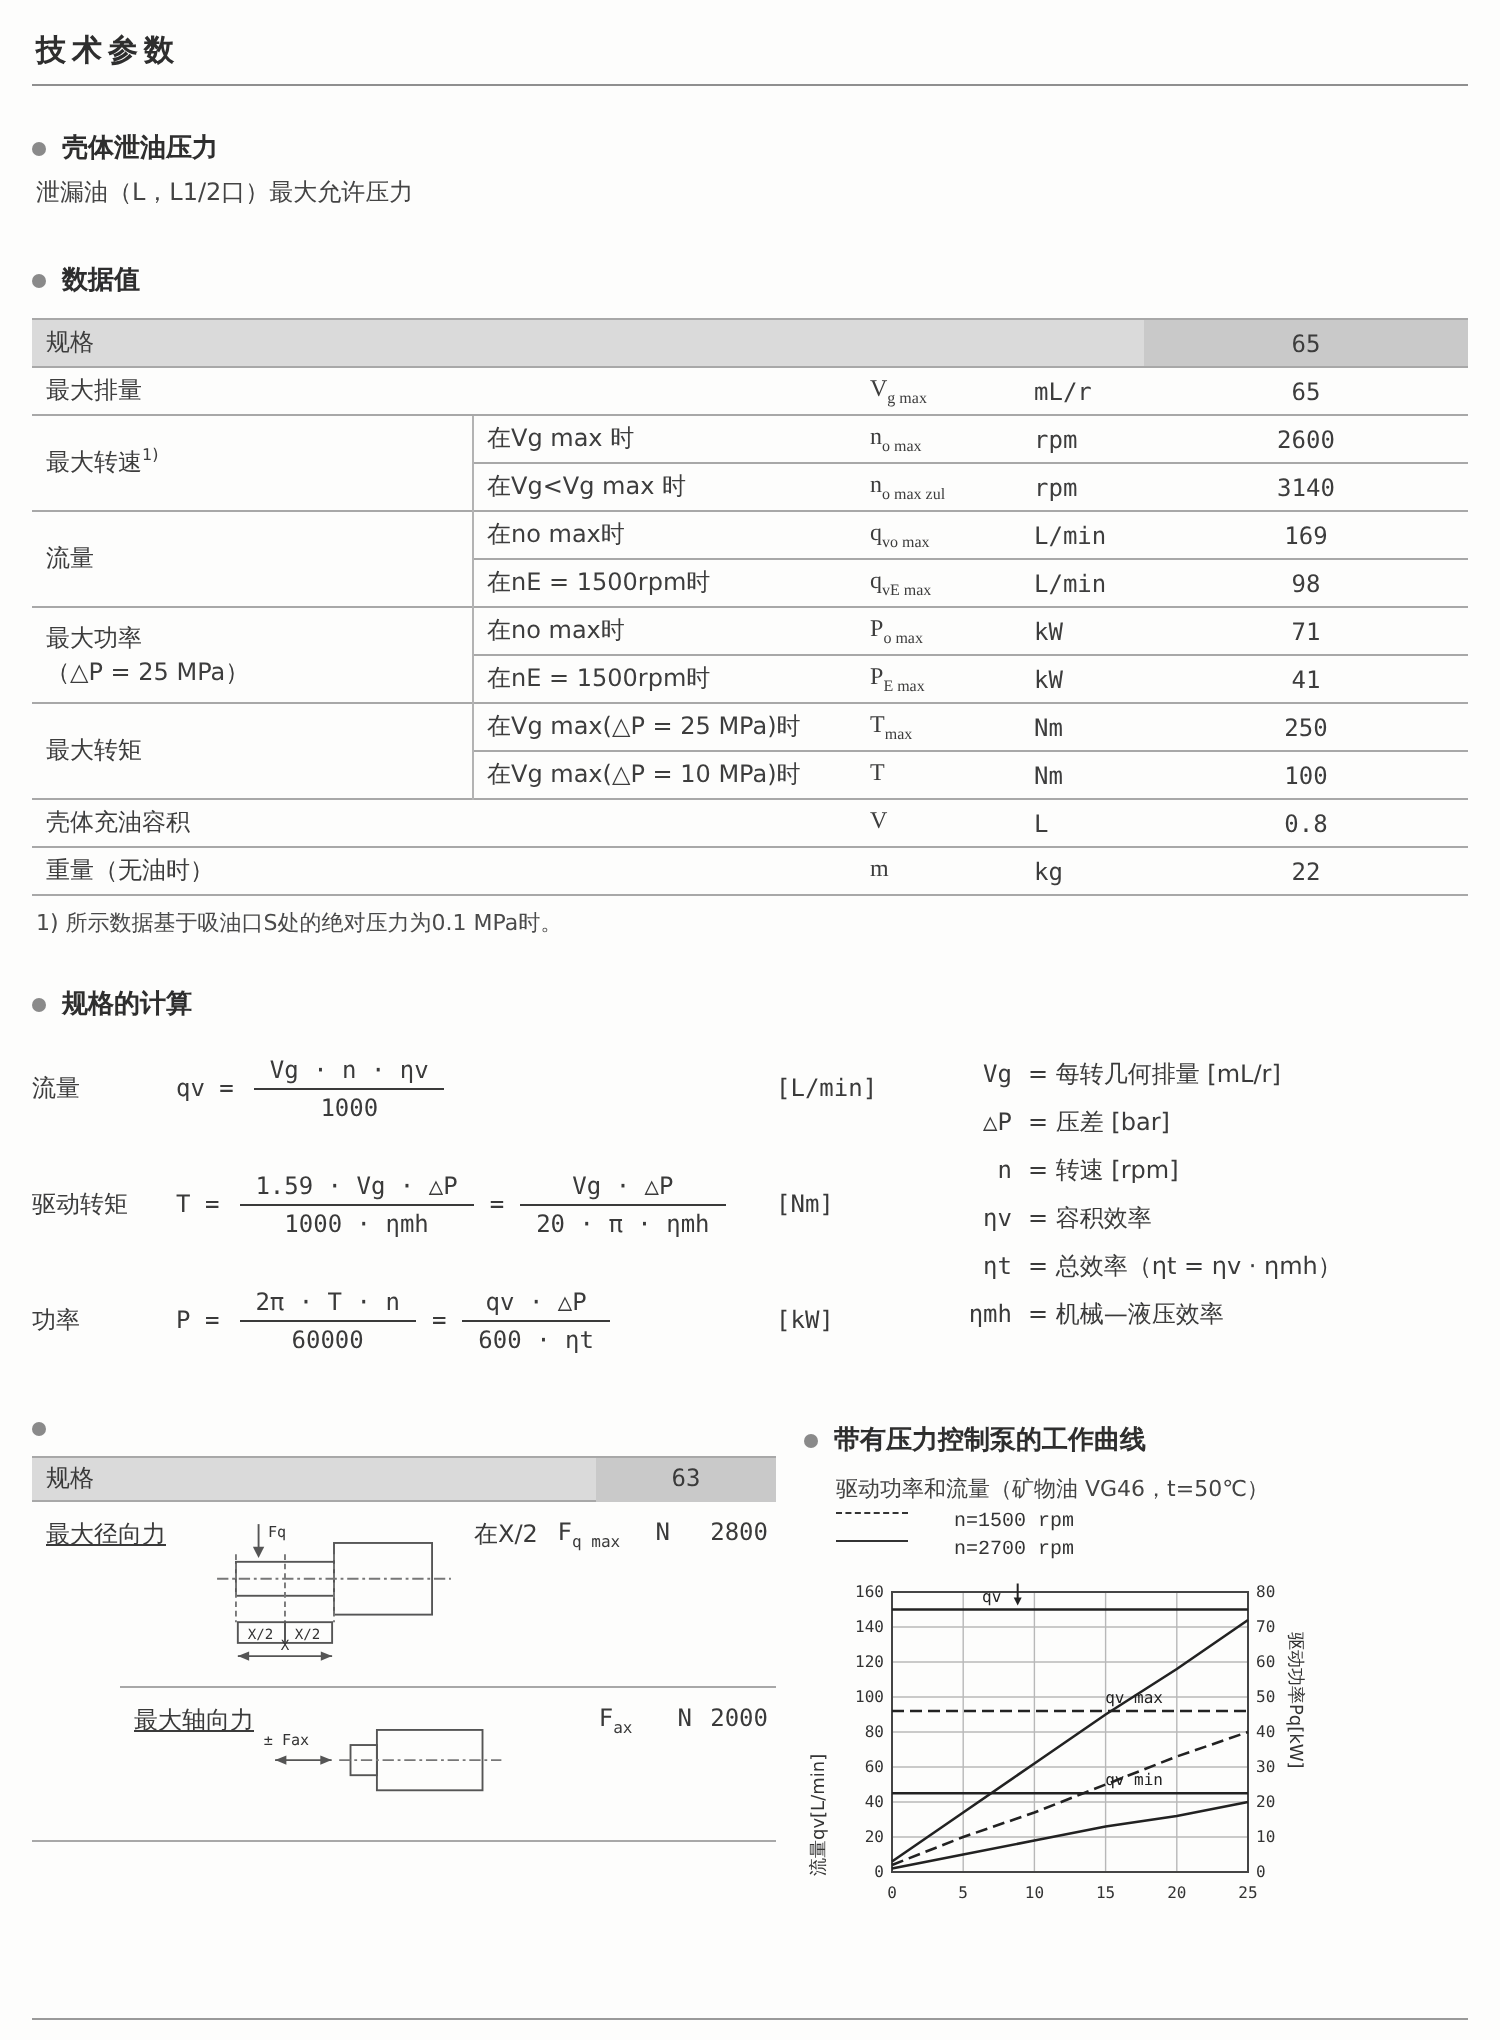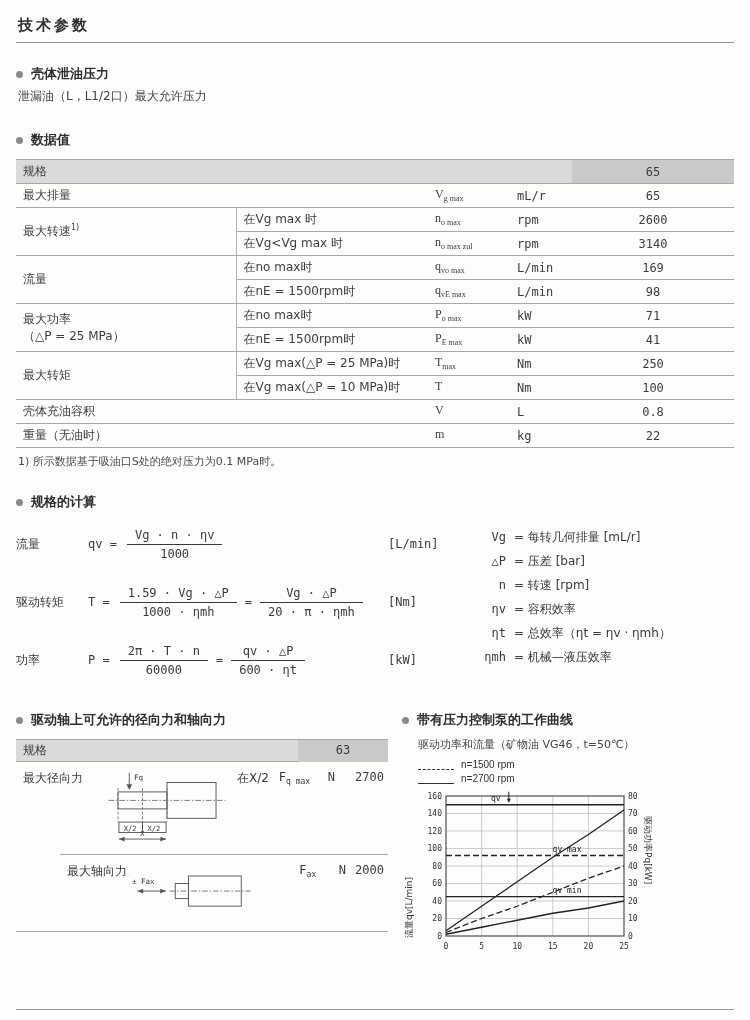--- a/index.html
+++ b/index.html
@@ -59,30 +59,30 @@
   .bottom-left { width:372px; }
   .bottom-right { flex:1; padding-left:14px; }
 
   .forces-table { margin-top:10px; border-bottom:1px solid #a8a8a8; }
   .fhead { display:flex; background:#dadada; border-top:1px solid #a8a8a8; padding:3px 7px; height:22px; align-items:center; }
   .fhead .fhead-label { flex:1; }
   .fhead .fhead-val { width:90px; text-align:center; font-family:"DejaVu Sans Mono", monospace; background:#c9c9c9; margin:-3px -7px -3px 0; padding:3px 0; height:22px; }
   .f-row { display:flex; align-items:flex-start; border-top:1px solid #a8a8a8; padding:5px 4px 4px 7px; }
   .f-row.radial { min-height:86px; }
   .f-row.axial { min-height:76px;margin-left:44px; }
-  .fl-label { width:86px; padding-top:3px; }
+  .fl-label { width:86px; padding-top:3px;text-decoration:underline; }
   .fl-diagram { width:136px; flex:0 0 auto; }
   .fl-cond { width:46px; padding-top:3px; }
   .fl-sym { width:54px; padding-top:3px; font-family:"DejaVu Sans Mono", monospace; }
   .fl-unit { width:20px; padding-top:3px; font-family:"DejaVu Sans Mono", monospace; }
   .fl-val { width:42px; padding-top:3px; text-align:right; font-family:"DejaVu Sans Mono", monospace; }
 
   .curve-sub { font-size:11px; margin:8px 0 4px 16px; color:#444; }
   .legend { margin-left:16px; }
-  .legend-row { display:flex; align-items:flex-end; height:14px; font-size:10px; font-family:Liberation Sans, sans-serif; color:#333; }
+  .legend-row { display:flex; align-items:flex-start; height:14px; font-size:10px; font-family:Liberation Mono, monospace; color:#333;gap:16px; }
   .legend-line { display:inline-block; width:36px; margin-right:7px; }
   .legend-line.dashed { border-top:1.5px dashed #333; }
   .legend-line.solid  { border-top:1.5px solid  #333; }
 
   .chart-area { position:relative; margin-top:4px; padding-left:14px; width:270px; }
   #curve-svg { display:block; }
   .y-label { position:absolute; font-size:9px; white-space:nowrap; color:#333; }
   .y-label.left  { left:1px;  top:150px; transform-origin:0 0; transform:rotate(-90deg); }
   .y-label.right { left:252px; top:28px; transform-origin:0 0; transform:rotate(90deg); }
 
@@ -279,21 +279,20 @@
           </div>
       </div>
     </div>
   </div>
 
   <div class="bottom-wrap">
 
     <div class="bottom-left">
       <div class="sec-title">
         <span class="bullet"></span>
-        <span>驱动轴上可允许的径向力和轴向力</span>
       </div>
       <div class="forces-table">
         <div class="fhead">
           <span class="fhead-label">规格</span>
           <span class="fhead-val">63</span>
         </div>
         <div class="f-row radial">
           <div class="fl-label">最大径向力</div>
           <div class="fl-diagram">
             <svg width="132" height="80" viewBox="0 0 140 84">
@@ -312,21 +311,21 @@
               <text x="56" y="67" font-size="7.5" fill="#333" text-anchor="middle">X/2</text>
               <line class="diag-line" x1="19" y1="76" x2="69" y2="76"></line>
               <polygon points="19,76 25,73.5 25,78.5" fill="#555"></polygon>
               <polygon points="69,76 63,73.5 63,78.5" fill="#555"></polygon>
               <text x="44" y="73" font-size="7.5" fill="#333" text-anchor="middle">X</text>
             </svg>
           </div>
           <div class="fl-cond">在X/2</div>
           <div class="fl-sym"><span>F</span><sub class="sym-s">q max</sub></div>
           <div class="fl-unit">N</div>
-          <div class="fl-val">2700</div>
+          <div class="fl-val">2800</div>
         </div>
         <div class="f-row axial">
           <div class="fl-label">最大轴向力</div>
           <div class="fl-diagram">
             <svg width="132" height="64" viewBox="0 0 140 66">
               <text x="2" y="24" font-size="8" fill="#333">± Fax</text>
               <line class="diag-line" x1="8" y1="32" x2="38" y2="32"></line>
               <polygon points="8,32 14,29.5 14,34.5" fill="#555"></polygon>
               <polygon points="38,32 32,29.5 32,34.5" fill="#555"></polygon>
               <rect class="diag-line" x="48" y="24" width="14" height="16"></rect>

